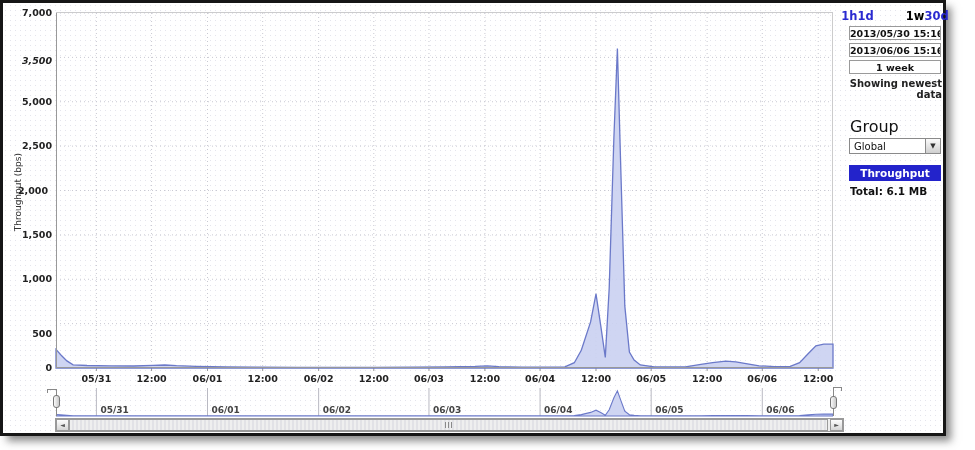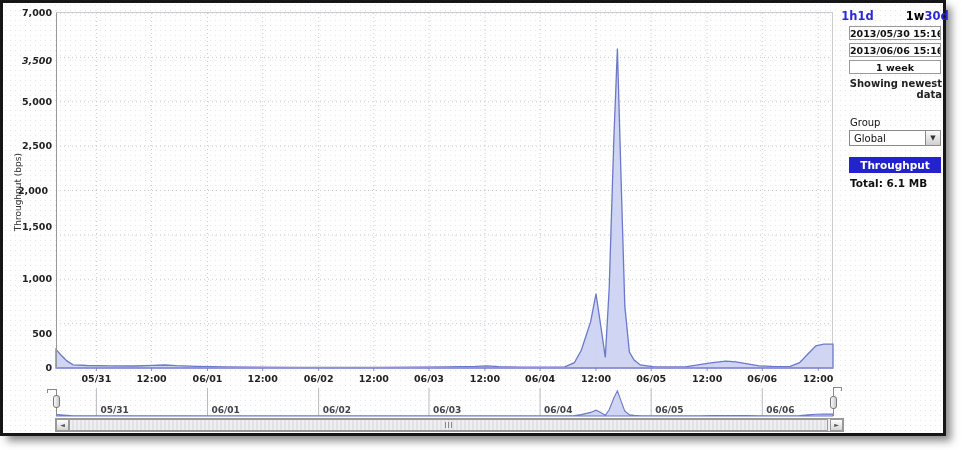--- a/index.html
+++ b/index.html
@@ -41,21 +41,21 @@
   #sb-grip i{display:block;width:1px;height:6px;background:#8a8a8a;}
   
   #sidebar{position:absolute;left:845px;top:6px;width:94px;}
   #rangelinks{display:flex;justify-content:center;font-size:11.5px;font-weight:700;}
   #rangelinks span{color:#2a2ad0;cursor:pointer;}
   #rangelinks span.active{color:#000;margin-left:32px;}
   .quicklink{text-align:center;font-size:11.5px;font-weight:700;color:#2a2ad0;margin-top:3px;cursor:pointer;}
   .sb-input{width:92px;height:14px;margin:3px 0 0 1px;border:1px solid #9a9a9a;background:#fff;
     font-size:9.5px;font-weight:700;color:#111;text-align:center;padding:0;display:block;}
   #status{margin-top:4px;text-align:right;font-size:10px;font-weight:700;color:#222;}
-  #grouplab{margin-top:17px;font-size:10px;color:#111;margin-left:2px;}
+  #grouplab{margin-top:17px;font-size:16px;color:#111;margin-left:2px;}
   #groupsel{margin-top:2px;margin-left:1px;width:92px;height:16px;border:1px solid #8a8a8a;background:#fff;
     display:flex;align-items:center;}
   #groupsel .val{flex:1;font-size:10px;color:#111;padding-left:4px;}
   #groupsel .dd{width:15px;height:14px;border-left:1px solid #8a8a8a;
     background:linear-gradient(#fbfbfb,#cfcfcf);display:flex;align-items:center;justify-content:center;
     font-size:7px;color:#333;}
   #serieshdr{margin-top:11px;margin-left:1px;width:92px;height:16px;background:#2323cb;color:#fff;
     font-size:10.5px;font-weight:700;display:flex;align-items:center;justify-content:center;cursor:pointer;}
   #total{margin-top:4px;margin-left:2px;font-size:10.5px;font-weight:700;color:#111;}
 </style>
@@ -63,21 +63,21 @@
 <body>
 
 <div id="stage">
   <div id="window">
 
     <div id="ytitle">Throughput (bps)</div>
     <div id="ylabels">
         <div class="ylab" style="left: 5px; top: 359px;">0</div>
         <div class="ylab" style="left: 5px; top: 325px;">500</div>
         <div class="ylab" style="left: 5px; top: 270.25px;">1,000</div>
-        <div class="ylab" style="left: 5px; top: 218px;">1,500</div>
+        <div class="ylab" style="left: 5px; top: 226px;">1,500</div>
         <div class="ylab" style="left: 1px; top: 181.5px;">2,000</div>
         <div class="ylab" style="left: 5px; top: 137.125px;">2,500</div>
         <div class="ylab" style="left: 5px; top: 92.75px;">5,000</div>
         <div class="ylab" style="left: 5px; top: 52px; font-style: italic;">3,500</div>
         <div class="ylab" style="left: 5px; top: 4px;">7,000</div>
       </div>
 
     <div id="plot">
         <svg width="777" height="359" viewBox="0 0 777 359">
           <line x1="0" y1="310.625" x2="777" y2="310.625" stroke="#c9c9d2" stroke-width="1" stroke-dasharray="1,3"></line>

